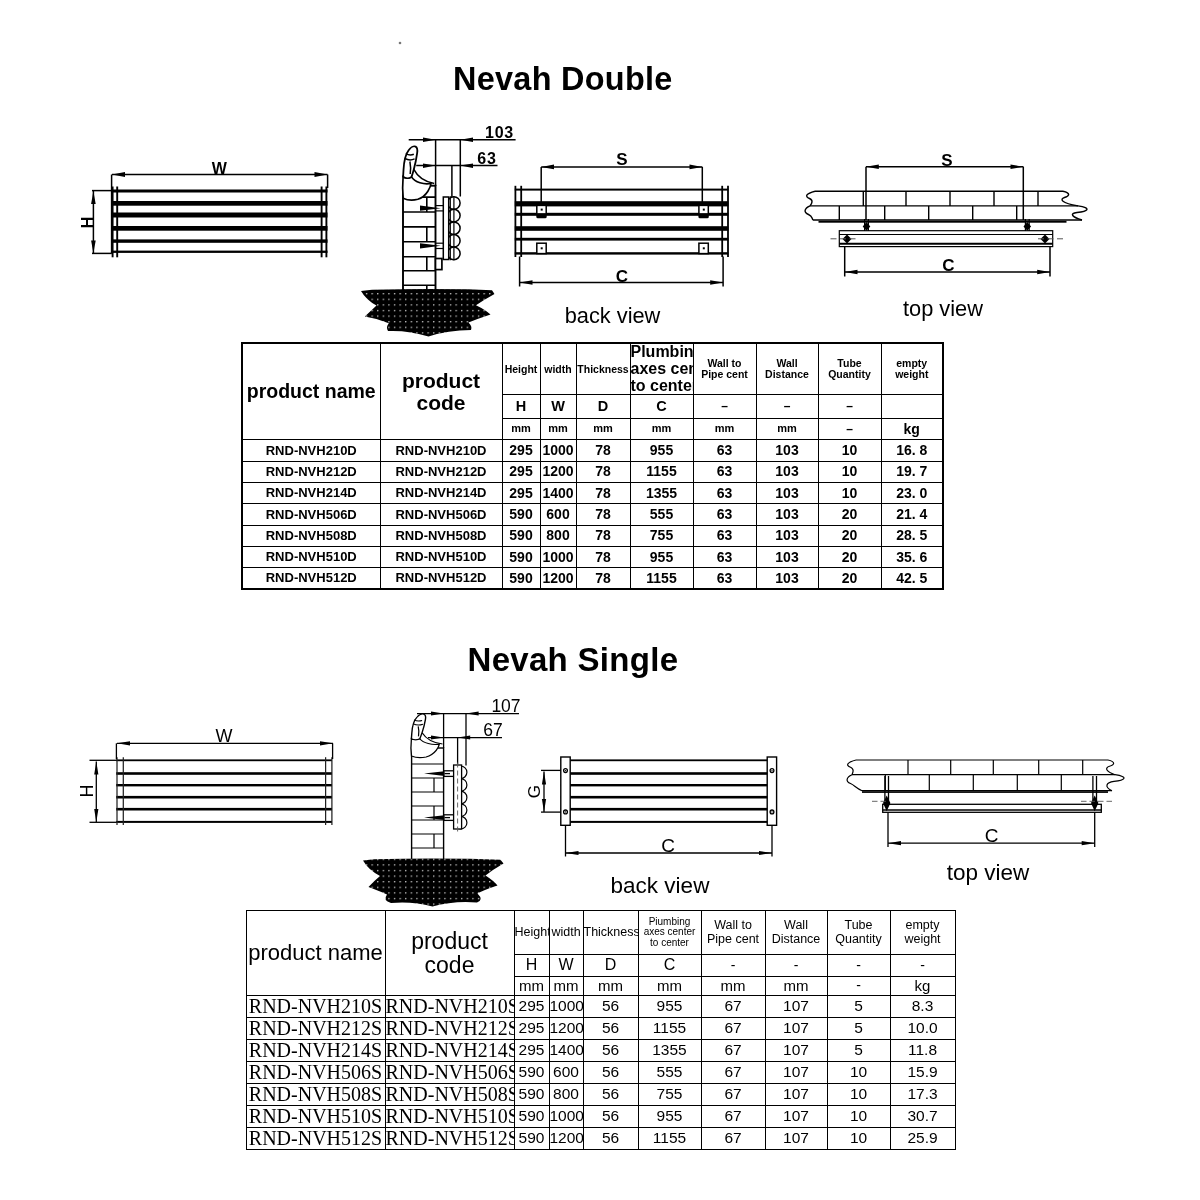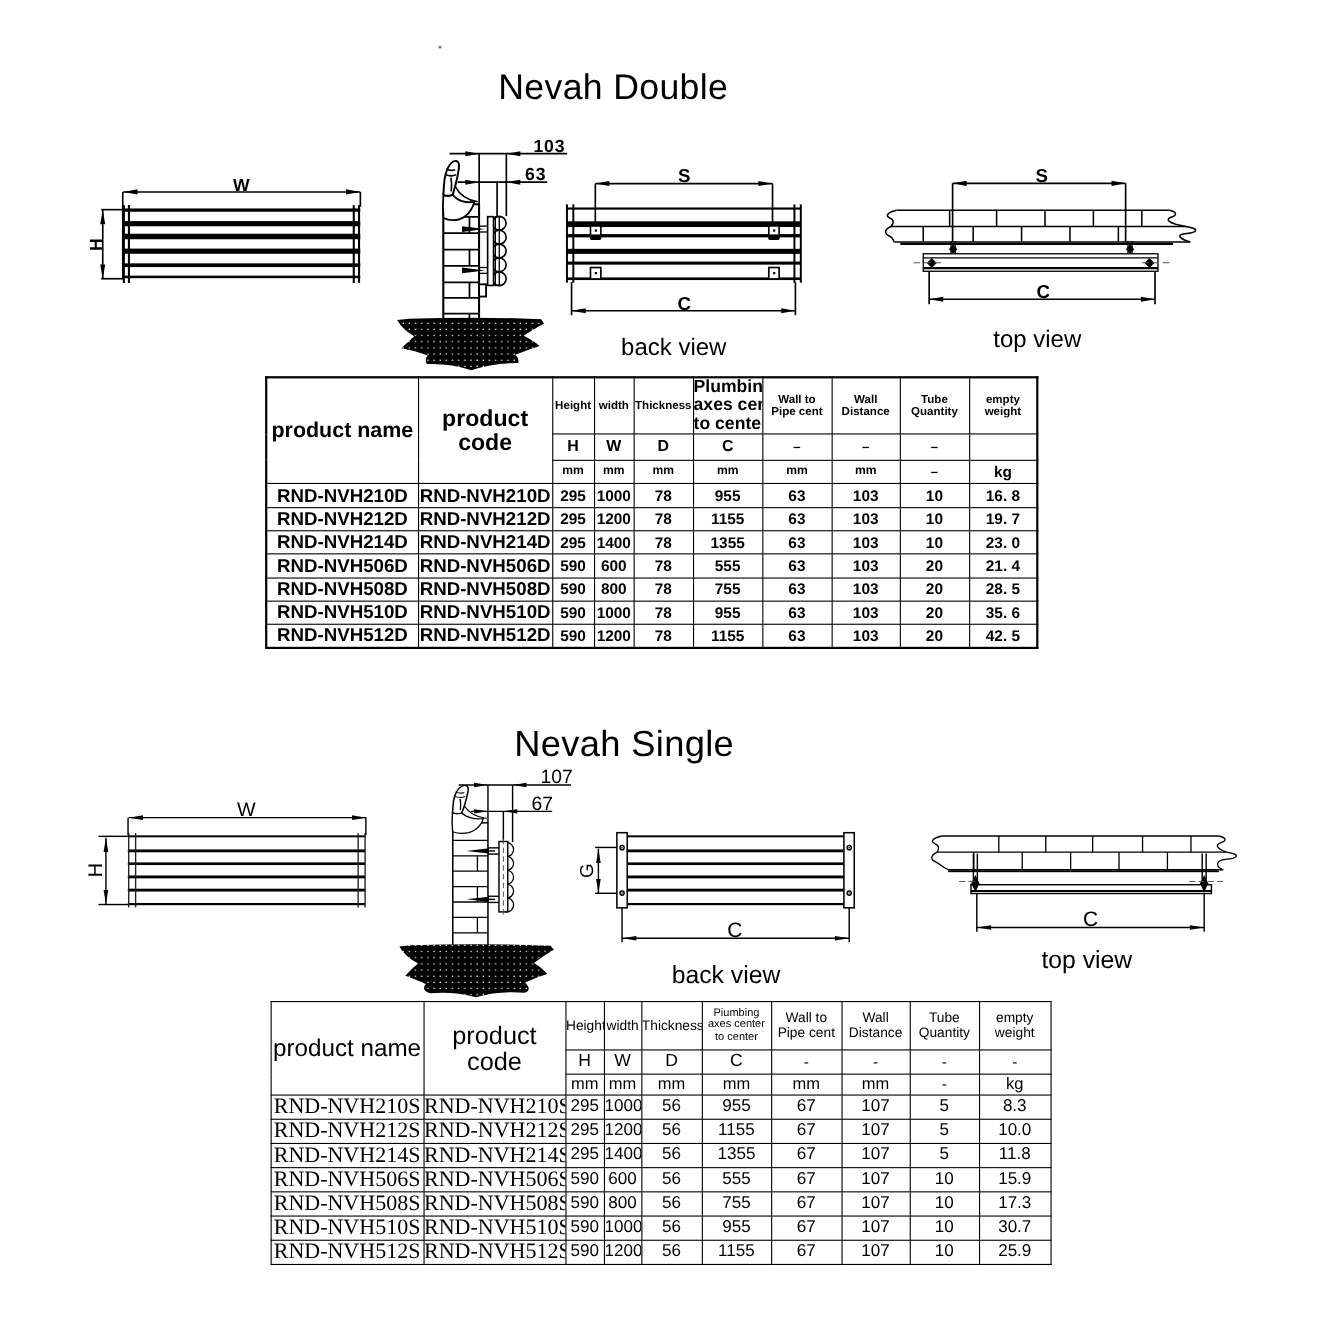--- a/index.html
+++ b/index.html
@@ -1,40 +1,40 @@
 <!DOCTYPE html>
 <html><head>
 <meta charset="utf-8">
 <style>
   html,body{margin:0;padding:0;}
   body{width:1200px;height:1200px;background:#fff;position:relative;overflow:hidden;
        font-family:"Liberation Sans", sans-serif;color:#000;}
   .abs{position:absolute;}
-  .title{font-weight:normal;white-space:nowrap;}
+  .title{font-weight:bold;white-space:nowrap;}
   table{border-collapse:collapse;table-layout:fixed;}
   td{padding:0;text-align:center;vertical-align:middle;overflow:hidden;line-height:1.05;white-space:nowrap;}
   
   #tblD{left:241px;top:342px;width:701px;}
   #tblD td{border:1.5px solid #000;font-weight:bold;}
   #tblD{border:2px solid #000;}
   
   #tblS{left:245.5px;top:910px;width:709.5px;}
   #tblS td{border:1.2px solid #000;font-weight:normal;}
   #tblS{border:1.6px solid #000;}
   #tblD tr.dr{height:21.3px;}
   #tblD tr.dr td{font-size:14px;}
-  #tblD tr.dr td:nth-child(1),#tblD tr.dr td:nth-child(2){font-size:17px;}
+  #tblD tr.dr td:nth-child(1),#tblD tr.dr td:nth-child(2){font-size:13px;}
   #tblS tr.sr{height:21.65px;}
   #tblS tr.sr td{font-size:15.5px;}
   #tblS tr.sr td:nth-child(1),#tblS tr.sr td:nth-child(2){font-size:20px;font-family:Liberation Serif, serif;}
 </style>
 </head>
 <body>
 <div class="abs title" style="left:453px;top:63px;font-size:32.4px;line-height:1;letter-spacing:0.3px;">Nevah Double</div>
-<div class="abs title" style="left:467.5px;top:659px;font-size:33px;line-height:1;letter-spacing:0.3px;">Nevah Single</div>
+<div class="abs title" style="left:467.5px;top:643px;font-size:33px;line-height:1;letter-spacing:0.3px;">Nevah Single</div>
 
 <table id="tblD" class="abs">
 <colgroup>
 <col style="width:138px">
       <col style="width:122px">
       <col style="width:38px">
       <col style="width:36px">
       <col style="width:54px">
       <col style="width:63px">
       <col style="width:63px">

